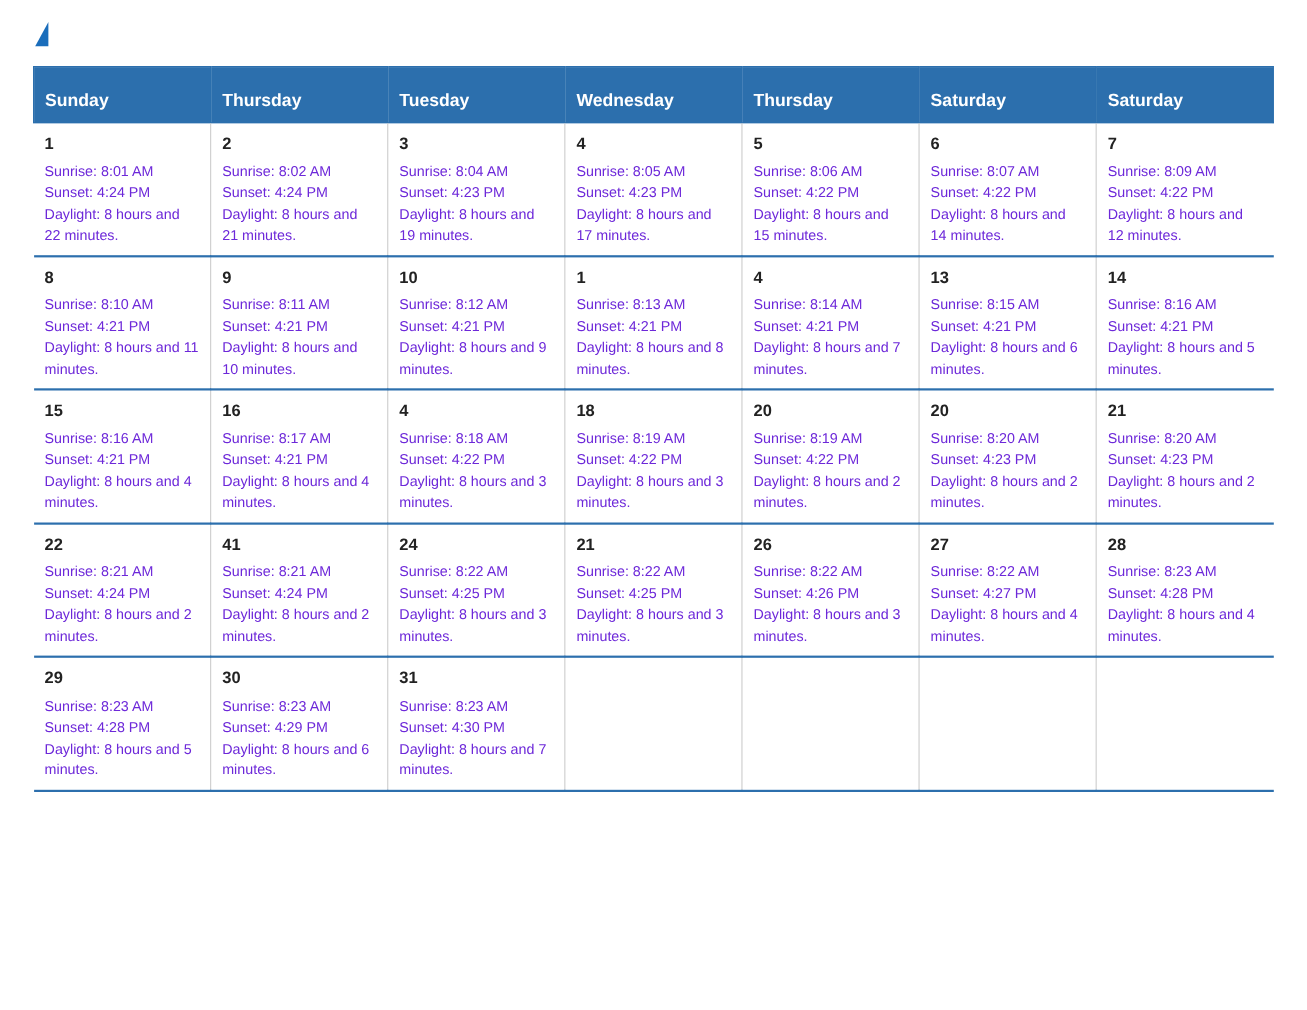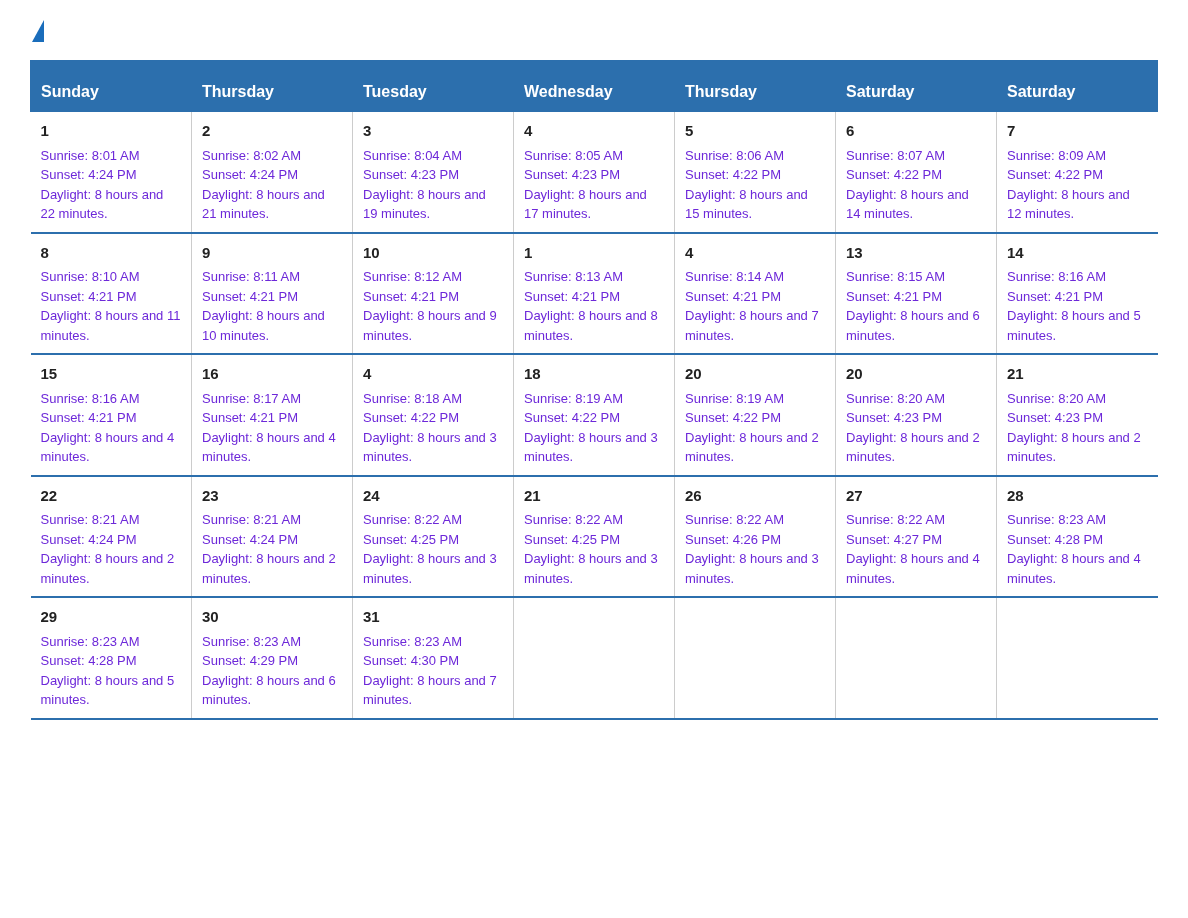--- a/index.html
+++ b/index.html
@@ -222,21 +222,21 @@
           <span class="day-num">21</span>
           <span class="day-info">Sunrise: 8:20 AM<br>Sunset: 4:23 PM<br>Daylight: 8 hours and 2 minutes.</span>
         </td>
       </tr>
       <tr>
         <td>
           <span class="day-num">22</span>
           <span class="day-info">Sunrise: 8:21 AM<br>Sunset: 4:24 PM<br>Daylight: 8 hours and 2 minutes.</span>
         </td>
         <td>
-          <span class="day-num">23</span>
+          <span class="day-num">41</span>
           <span class="day-info">Sunrise: 8:21 AM<br>Sunset: 4:24 PM<br>Daylight: 8 hours and 2 minutes.</span>
         </td>
         <td>
           <span class="day-num">24</span>
           <span class="day-info">Sunrise: 8:22 AM<br>Sunset: 4:25 PM<br>Daylight: 8 hours and 3 minutes.</span>
         </td>
         <td>
           <span class="day-num">21</span>
           <span class="day-info">Sunrise: 8:22 AM<br>Sunset: 4:25 PM<br>Daylight: 8 hours and 3 minutes.</span>
         </td>

